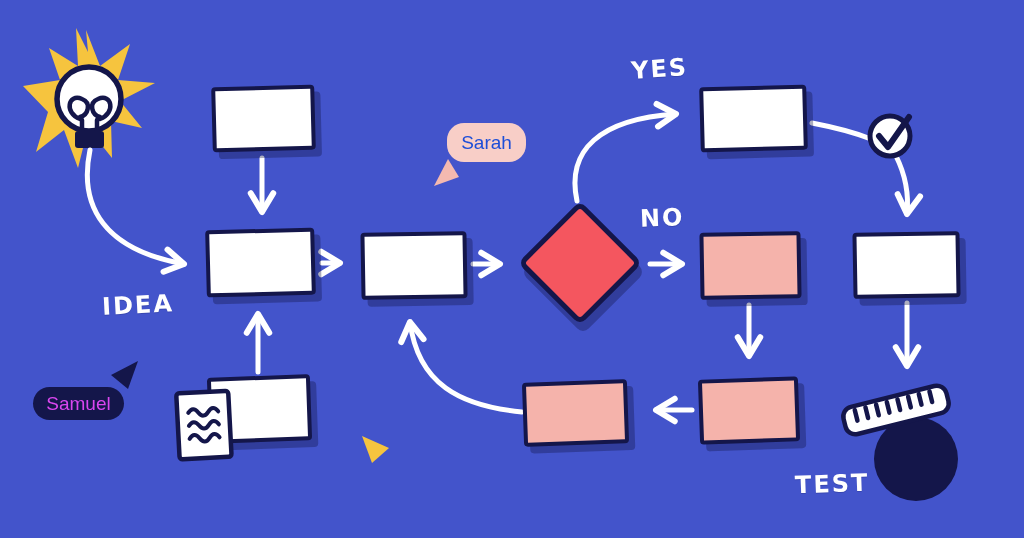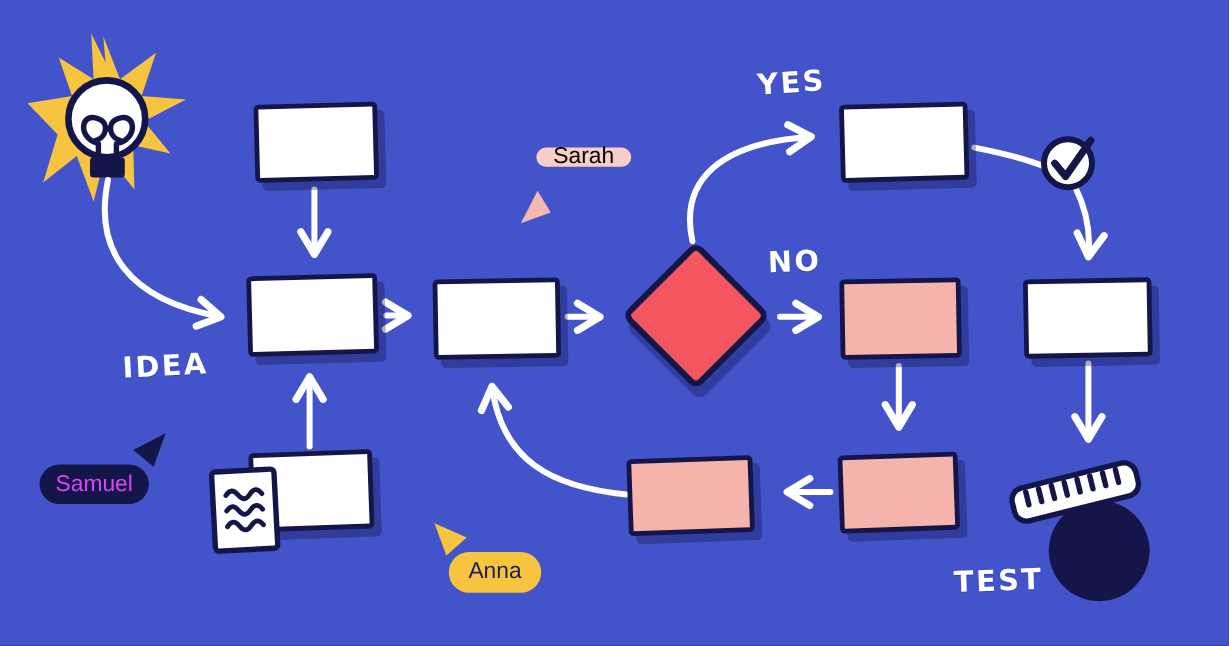--- a/index.html
+++ b/index.html
@@ -49,21 +49,21 @@
   }
 
   
   .pill{
     position:absolute;
     display:flex;align-items:center;justify-content:center;
     border-radius:17px;
     font-size:19px;
     z-index:4;
   }
-  .pill.sarah{left:447px;top:123px;width:79px;height:16px;background:#f8cec7;color:#000000;}
+  .pill.sarah{left:447px;top:123px;width:79px;height:39px;background:#f8cec7;color:#1d4ed8;}
   .pill.samuel{left:33px;top:387px;width:91px;height:33px;background:#14164a;color:#d946ef;}
   .pill.anna{left:374px;top:460px;width:77px;height:34px;background:#f6c43e;color:#1d1e52;}
 
   .cursor-svg{position:absolute;z-index:4;}
   #doc-icon-svg{position:absolute;left:168px;top:384px;z-index:3;}
 </style>
 </head>
 <body>
 
 <div id="stage">
@@ -162,17 +162,14 @@
   <svg class="cursor-svg" style="left:358px;top:433px;" width="36" height="34" viewBox="0 0 36 34">
     <polygon points="4,3 31,15 14,30" fill="#f6c43e"></polygon>
   </svg>
 
   <div class="pill sarah">
     <span>Sarah</span>
   </div>
   <div class="pill samuel">
     <span>Samuel</span>
   </div>
-  <div class="pill anna">
-    <span>Anna</span>
-  </div>
 
 </div>
 
 </body></html>

